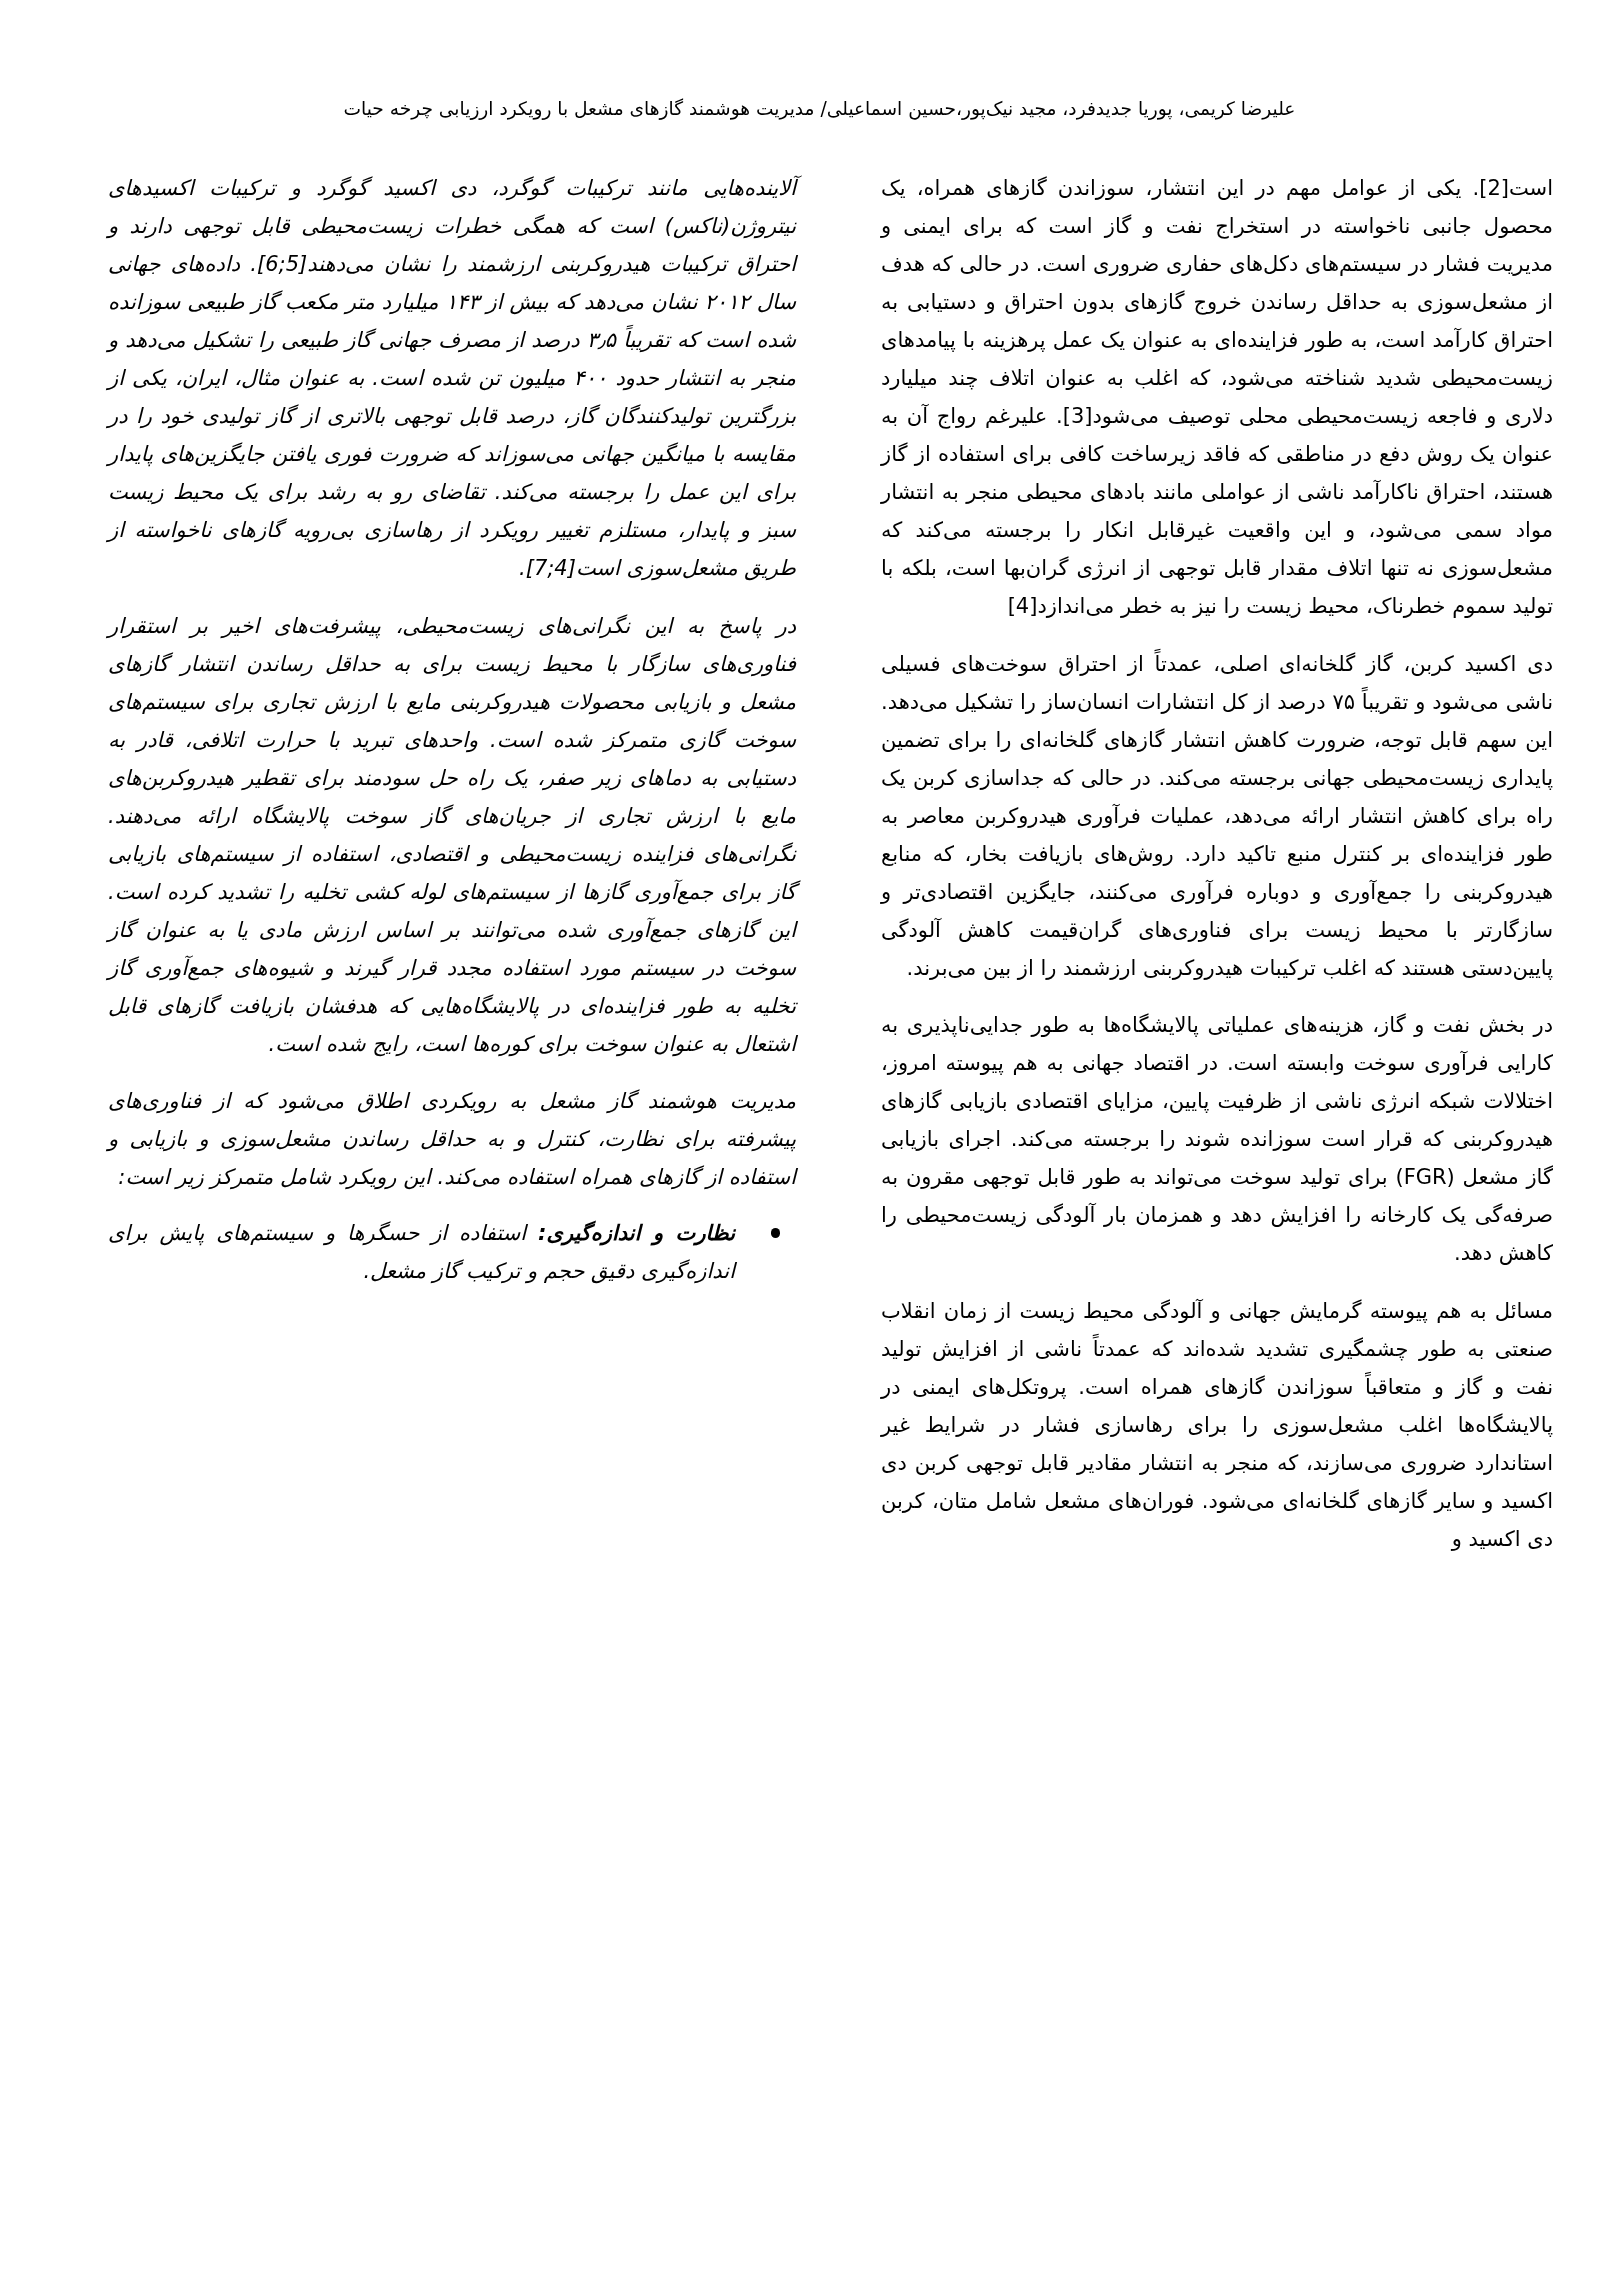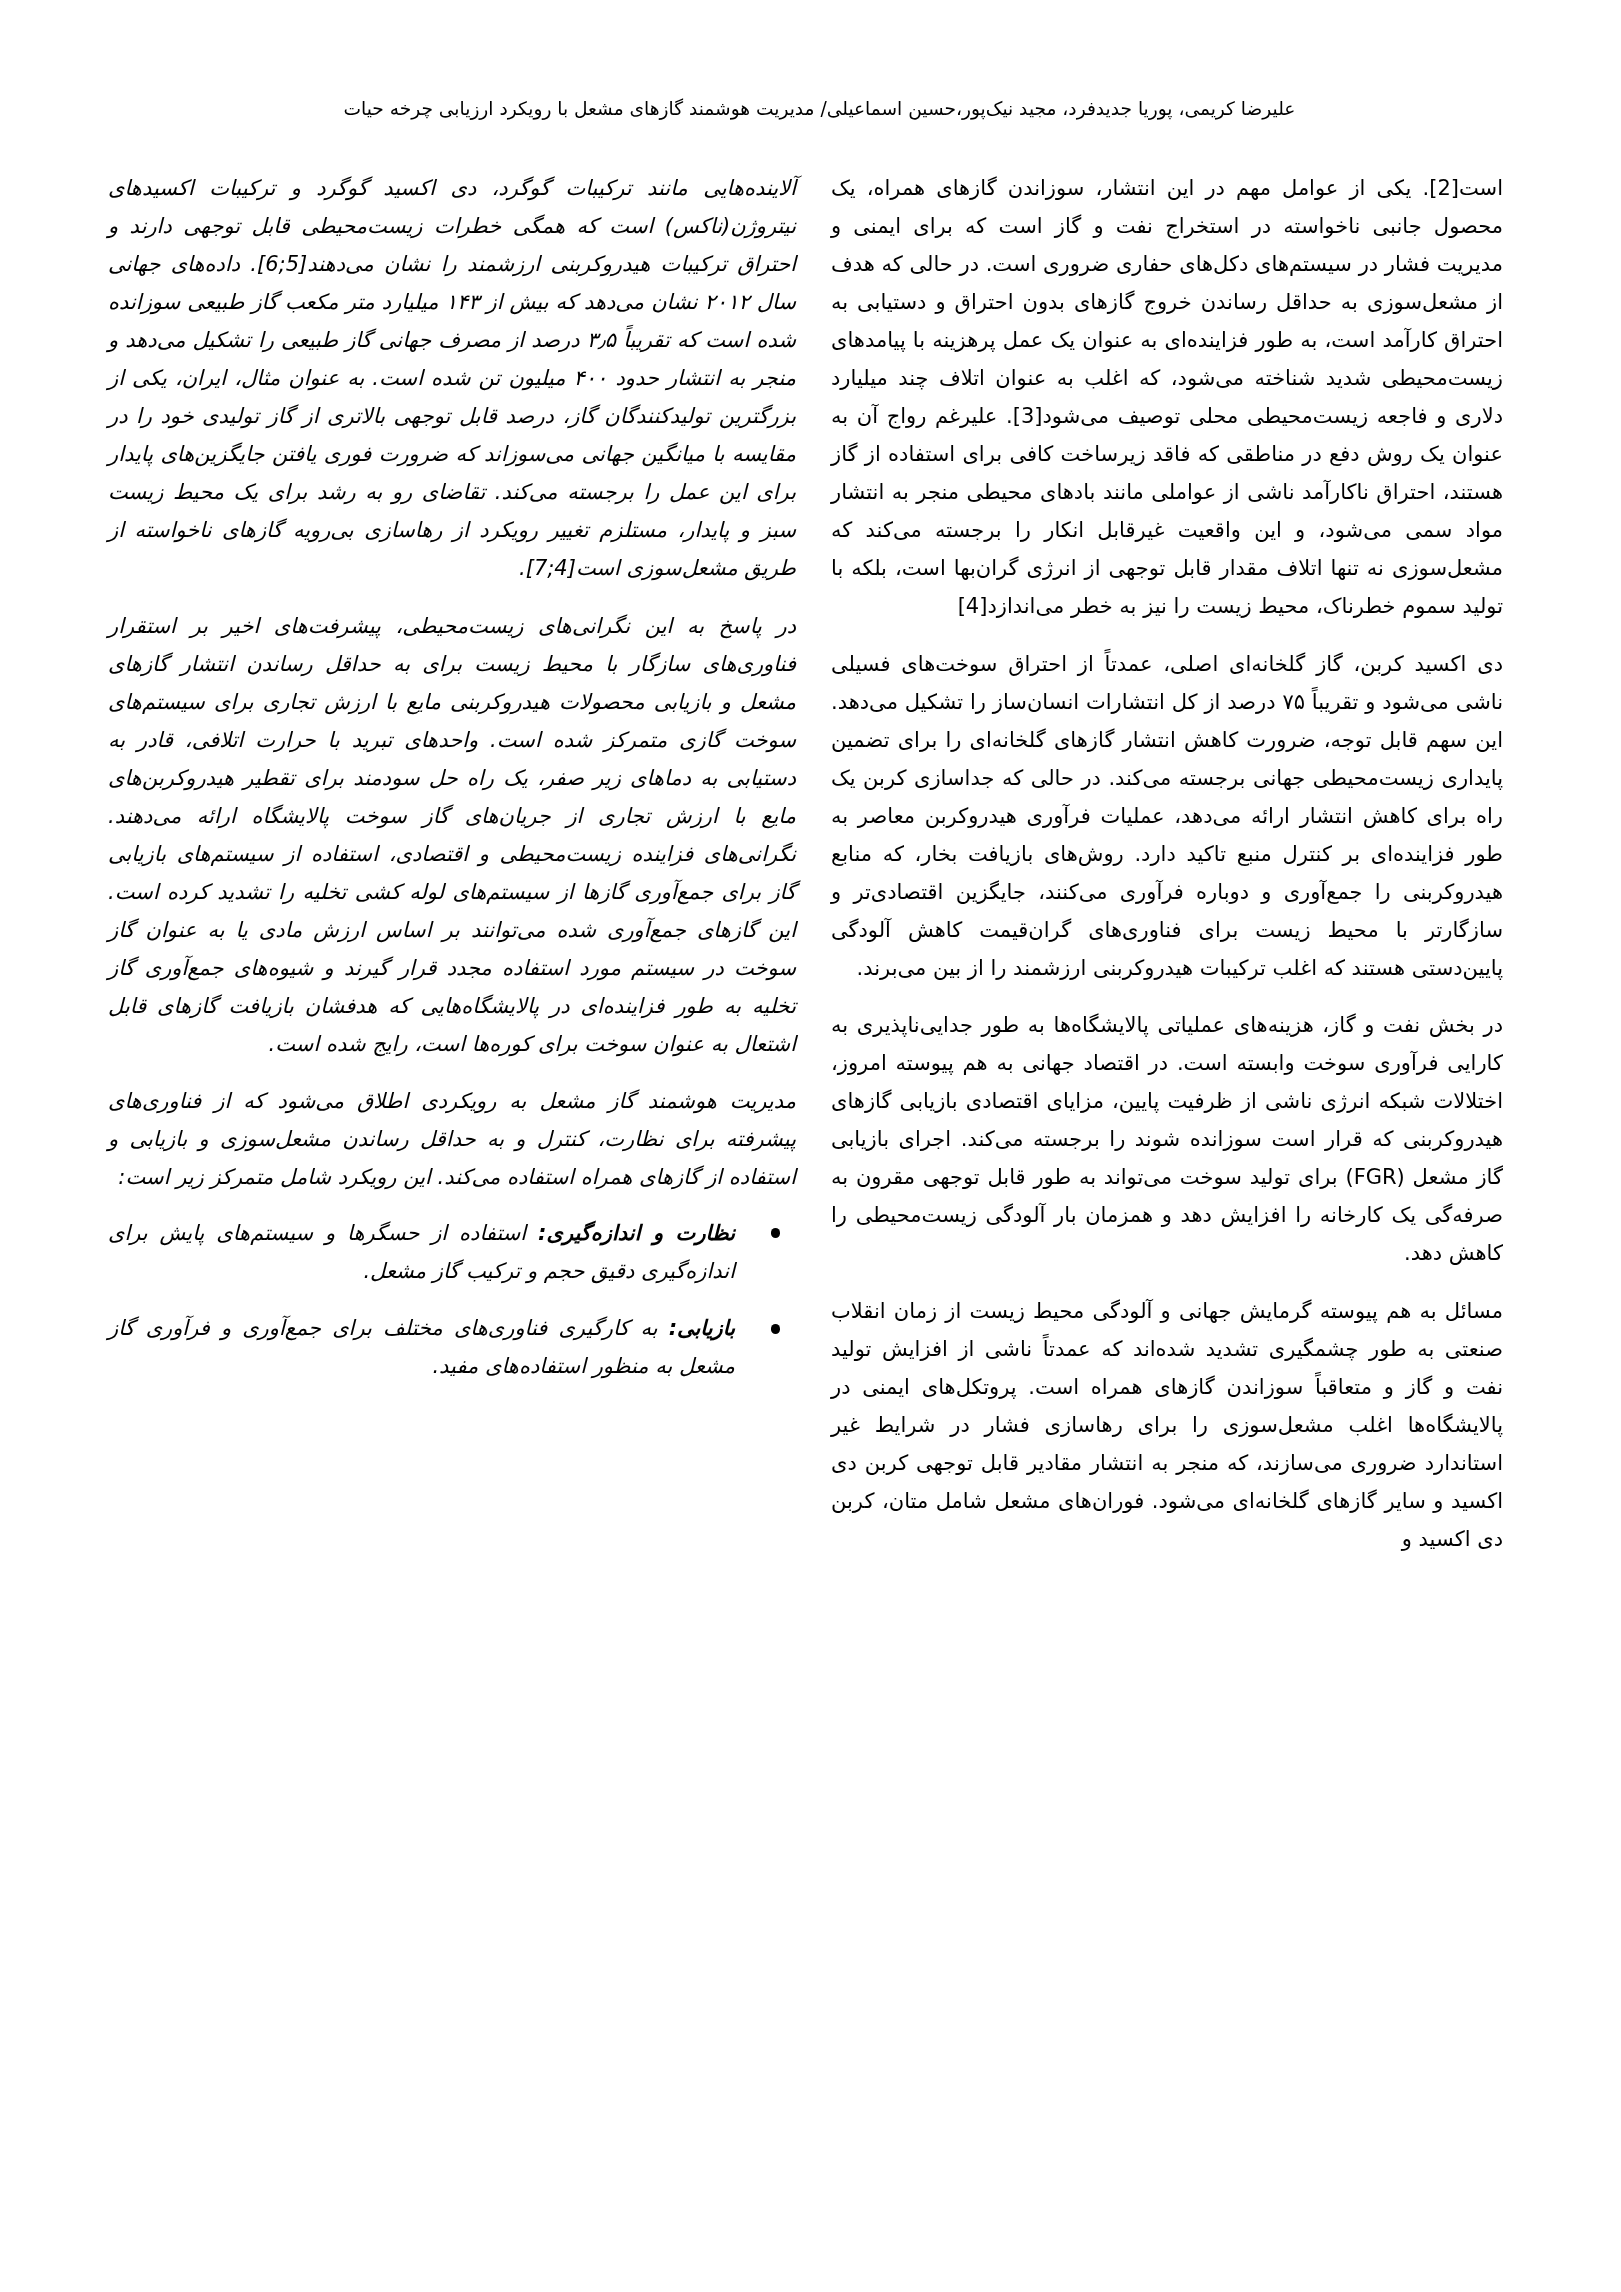--- a/index.html
+++ b/index.html
@@ -26,21 +26,21 @@
       direction: rtl;
     }
     .column {
       position: absolute;
       top: 169px;
       direction: rtl;
       font-size: 21px;
       line-height: 38px;
     }
     .col-right {
-      left: 831px;
+      left: 881px;
       width: 672px;
     }
     .col-left {
       left: 108px;
       width: 688px;
       font-style: italic;
     }
     .para {
       margin: 0 0 19.6px 0;
       text-align: justify;
@@ -94,19 +94,15 @@
   <p class="para">آلاینده‌هایی مانند ترکیبات گوگرد، دی اکسید گوگرد و ترکیبات اکسیدهای نیتروژن(ناکس) است که همگی خطرات زیست‌محیطی قابل توجهی دارند و احتراق ترکیبات هیدروکربنی ارزشمند را نشان می‌دهند[5;6]. داده‌های جهانی سال ۲۰۱۲ نشان می‌دهد که بیش از ۱۴۳ میلیارد متر مکعب گاز طبیعی سوزانده شده است که تقریباً ۳٫۵ درصد از مصرف جهانی گاز طبیعی را تشکیل می‌دهد و منجر به انتشار حدود ۴۰۰ میلیون تن شده است. به عنوان مثال، ایران، یکی از بزرگترین تولیدکنندگان گاز، درصد قابل توجهی بالاتری از گاز تولیدی خود را در مقایسه با میانگین جهانی می‌سوزاند که ضرورت فوری یافتن جایگزین‌های پایدار برای این عمل را برجسته می‌کند. تقاضای رو به رشد برای یک محیط زیست سبز و پایدار، مستلزم تغییر رویکرد از رهاسازی بی‌رویه گازهای ناخواسته از طریق مشعل‌سوزی است[4;7].</p>
   <p class="para">در پاسخ به این نگرانی‌های زیست‌محیطی، پیشرفت‌های اخیر بر استقرار فناوری‌های سازگار با محیط زیست برای به حداقل رساندن انتشار گازهای مشعل و بازیابی محصولات هیدروکربنی مایع با ارزش تجاری برای سیستم‌های سوخت گازی متمرکز شده است. واحدهای تبرید با حرارت اتلافی، قادر به دستیابی به دماهای زیر صفر، یک راه حل سودمند برای تقطیر هیدروکربن‌های مایع با ارزش تجاری از جریان‌های گاز سوخت پالایشگاه ارائه می‌دهند. نگرانی‌های فزاینده زیست‌محیطی و اقتصادی، استفاده از سیستم‌های بازیابی گاز برای جمع‌آوری گازها از سیستم‌های لوله کشی تخلیه را تشدید کرده است. این گازهای جمع‌آوری شده می‌توانند بر اساس ارزش مادی یا به عنوان گاز سوخت در سیستم مورد استفاده مجدد قرار گیرند و شیوه‌های جمع‌آوری گاز تخلیه به طور فزاینده‌ای در پالایشگاه‌هایی که هدفشان بازیافت گازهای قابل اشتعال به عنوان سوخت برای کوره‌ها است، رایج شده است.</p>
 
   <p class="para" style="margin-bottom:0">مدیریت هوشمند گاز مشعل به رویکردی اطلاق می‌شود که از فناوری‌های پیشرفته برای نظارت، کنترل و به حداقل رساندن مشعل‌سوزی و بازیابی و استفاده از گازهای همراه استفاده می‌کند. این رویکرد شامل متمرکز زیر است:</p>
 
   <ul class="bullet-list">
     <li class="bullet-item">
       <span class="bullet-dot"></span>
       <span class="bullet-term">نظارت و اندازه‌گیری:</span><span> استفاده از حسگرها و سیستم‌های پایش برای اندازه‌گیری دقیق حجم و ترکیب گاز مشعل.</span>
     </li>
-    <li class="bullet-item">
-      <span class="bullet-dot"></span>
-      <span class="bullet-term">بازیابی:</span><span> به کارگیری فناوری‌های مختلف برای جمع‌آوری و فرآوری گاز مشعل به منظور استفاده‌های مفید.</span>
-    </li>
   </ul>
 </div>
 
 
 </body></html>

